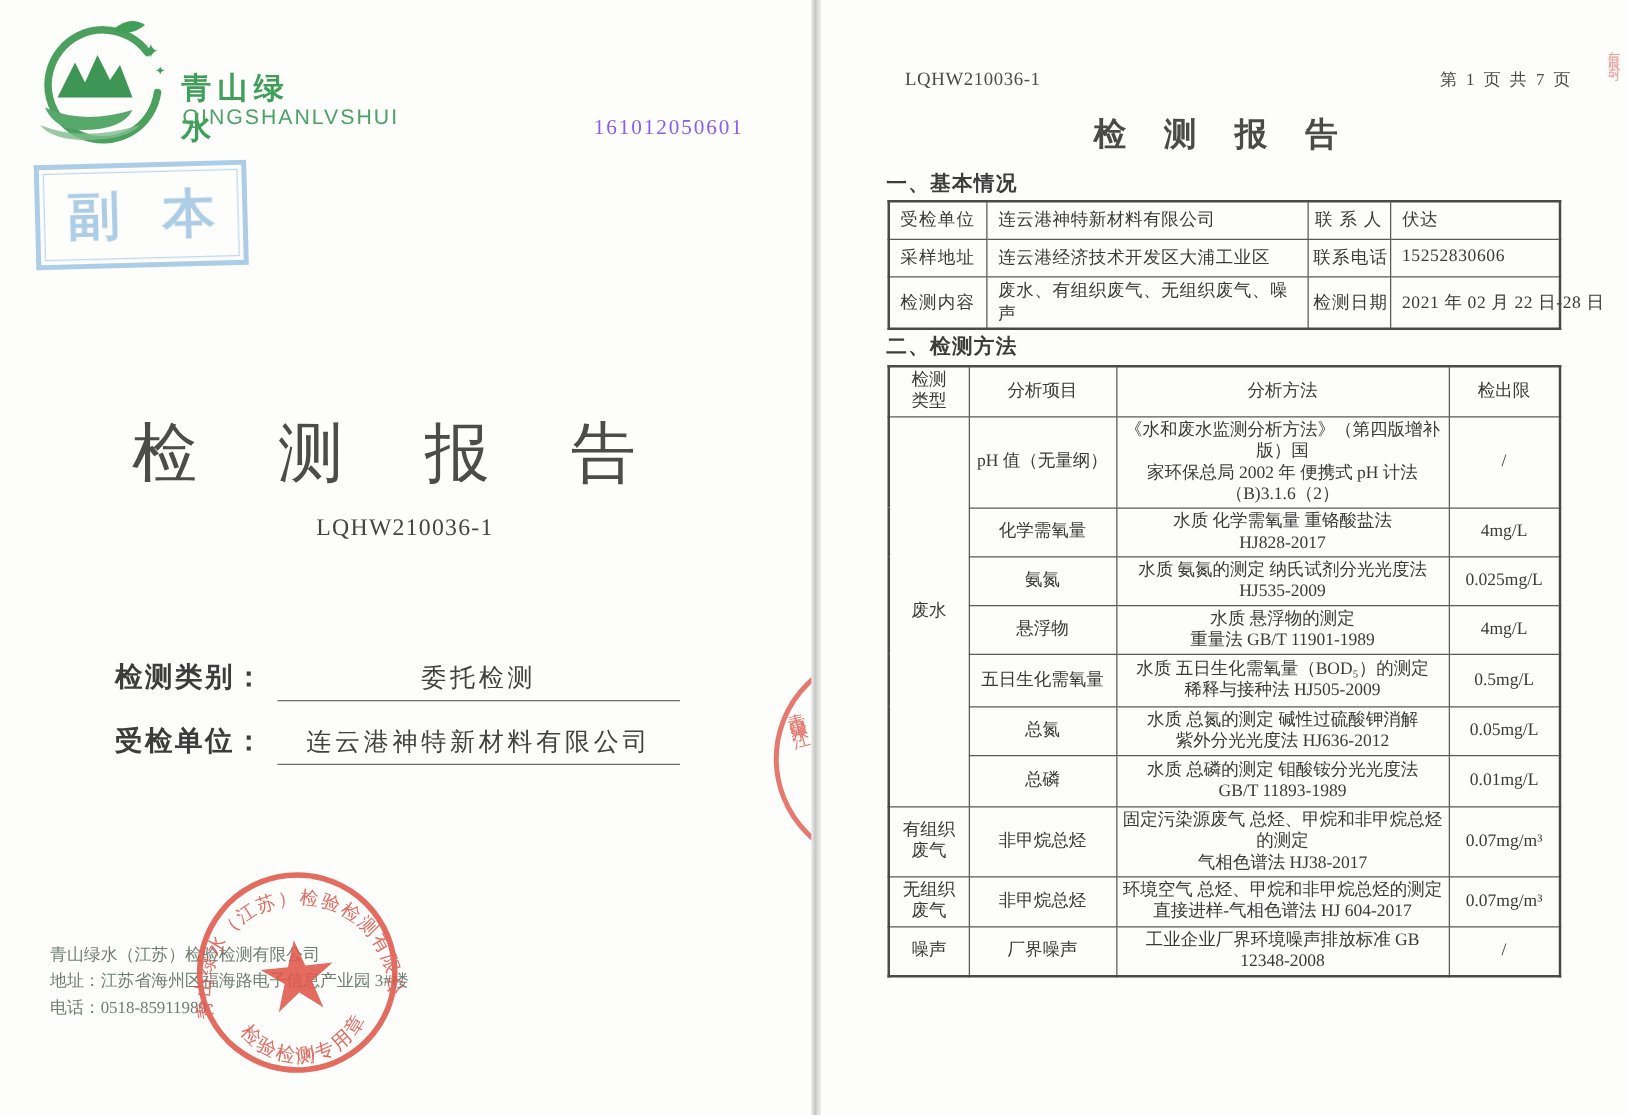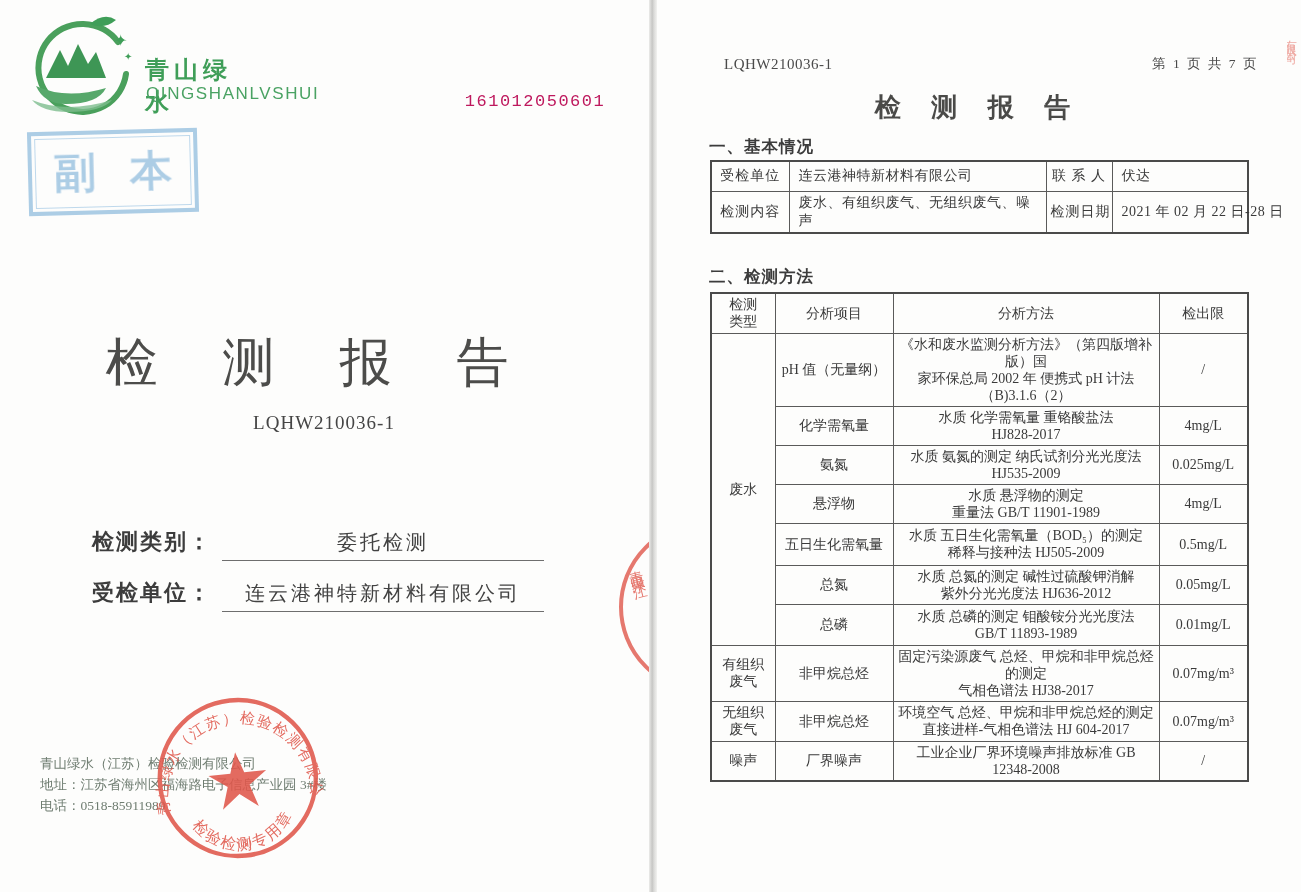--- a/index.html
+++ b/index.html
@@ -16,21 +16,21 @@
   .wm.sm{font-size:50px;opacity:.26;}
   
   .logo{position:absolute;left:30px;top:12px;width:230px;height:110px;}
   .logo-cn{position:absolute;left:115px;top:42px;font-size:24px;letter-spacing:5px;color:#3f9e58;font-weight:bold;
            font-family:"Liberation Sans",sans-serif;}
   .logo-en{position:absolute;left:116px;top:72px;font-size:17px;letter-spacing:1.6px;color:#4aa263;
            font-family:Liberation Sans, sans-serif;}
   
   .cma{position:absolute;left:455px;top:32px;width:160px;height:90px;}
   .cma-num{position:absolute;left:455px;top:92px;width:160px;text-align:center;font-size:17px;
-           letter-spacing:1.5px;color:#be185d;font-family:Liberation Mono, monospace;}
+           letter-spacing:1.5px;color:#8b5cf6;}
   
   .copy-stamp{position:absolute;left:28px;top:130px;width:162px;height:76px;border:4px solid #a4c8e3;
               transform:rotate(-1.5deg);opacity:.9;}
   .copy-stamp-inner{position:absolute;left:3px;top:3px;right:3px;bottom:3px;border:1px solid #b7d4ea;
               display:flex;align-items:center;justify-content:center;gap:34px;
               font-size:42px;font-weight:bold;color:#a4c8e3;filter:blur(.4px);}
   
   .l-title{position:absolute;left:0;top:328px;width:640px;text-align:center;font-size:52px;color:#4c4c4a;
            letter-spacing:26px;}
   .l-report-no{position:absolute;left:0;top:412px;width:648px;text-align:center;font-size:19px;
@@ -175,20 +175,26 @@
           <col style="width:136px">
         </colgroup>
       <tbody>
           <tr style="height:30px">
         <td class="lab">受检单位</td>
         <td class="val">连云港神特新材料有限公司</td>
         <td class="lab nowrapc">联 系 人</td>
         <td class="val">伏达</td>
       </tr>
       <tr style="height:30px">
+        <td class="lab">采样地址</td>
+        <td class="val">连云港经济技术开发区大浦工业区</td>
+        <td class="lab nowrapc">联系电话</td>
+        <td class="val nowrapc">15252830606</td>
+      </tr>
+      <tr style="height:30px">
         <td class="lab">检测内容</td>
         <td class="val">废水、有组织废气、无组织废气、噪声</td>
         <td class="lab nowrapc">检测日期</td>
         <td class="val nowrapc">2021 年 02 月 22 日-28 日</td>
       </tr>
     </tbody>
       </table>
 
     <div class="r-h1" style="top:266px">二、检测方法</div>
 

